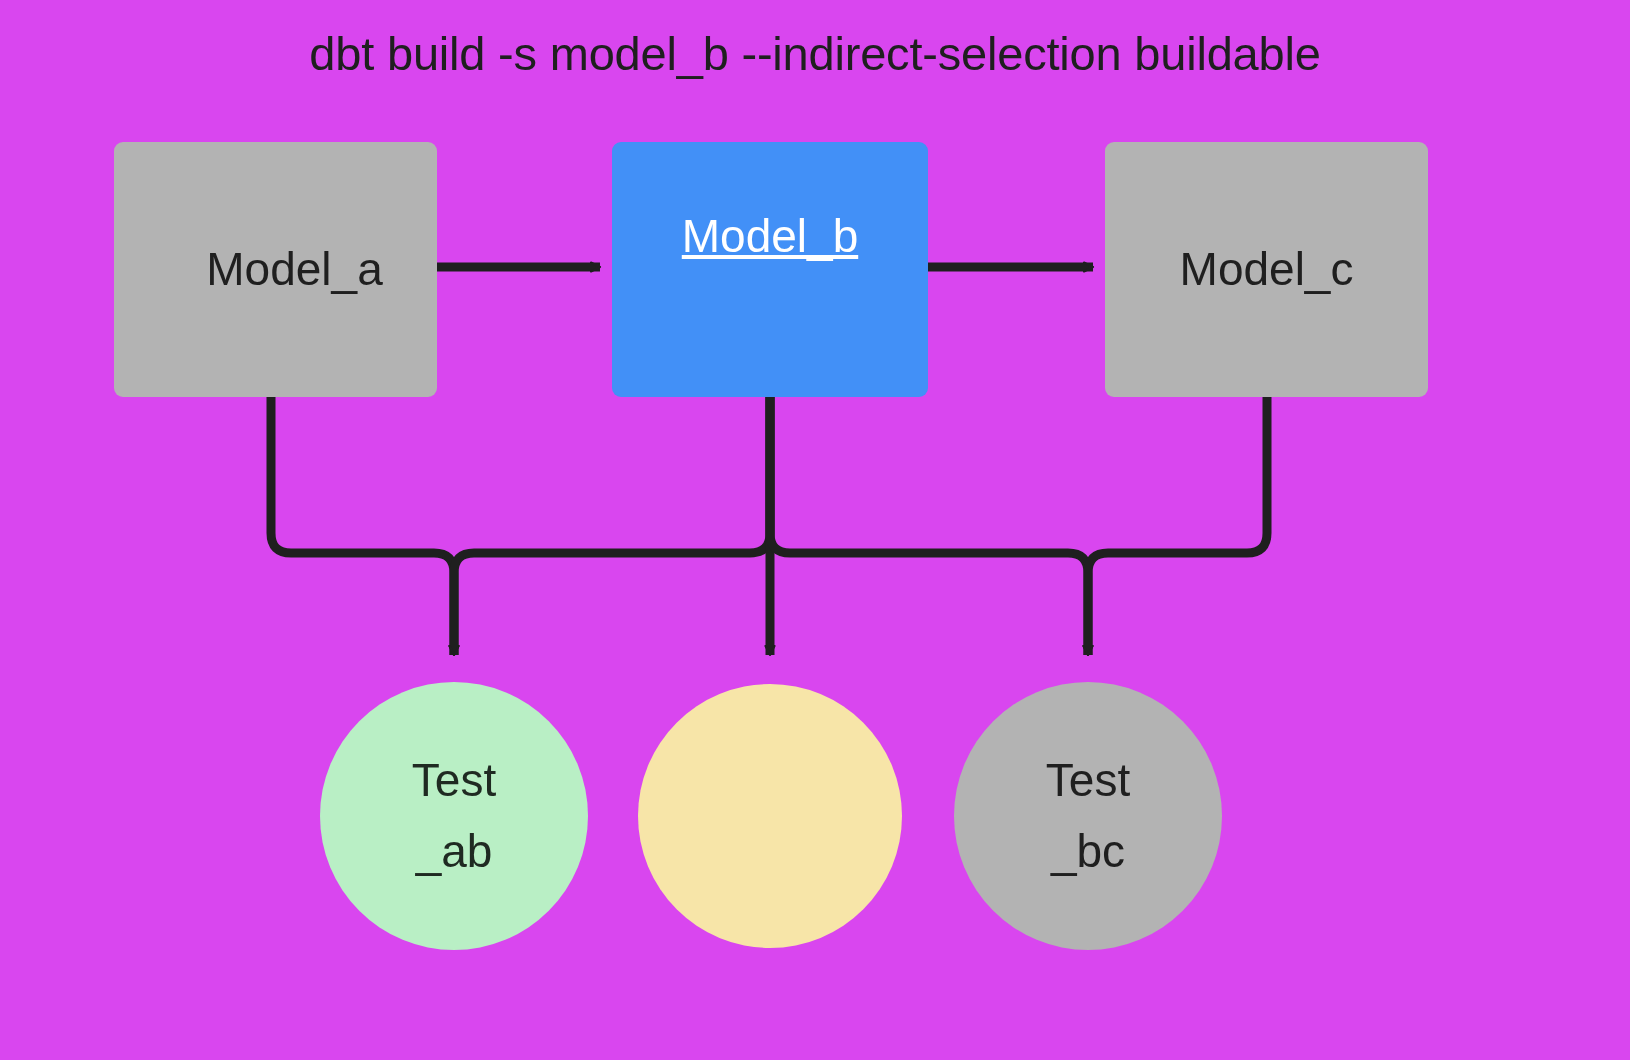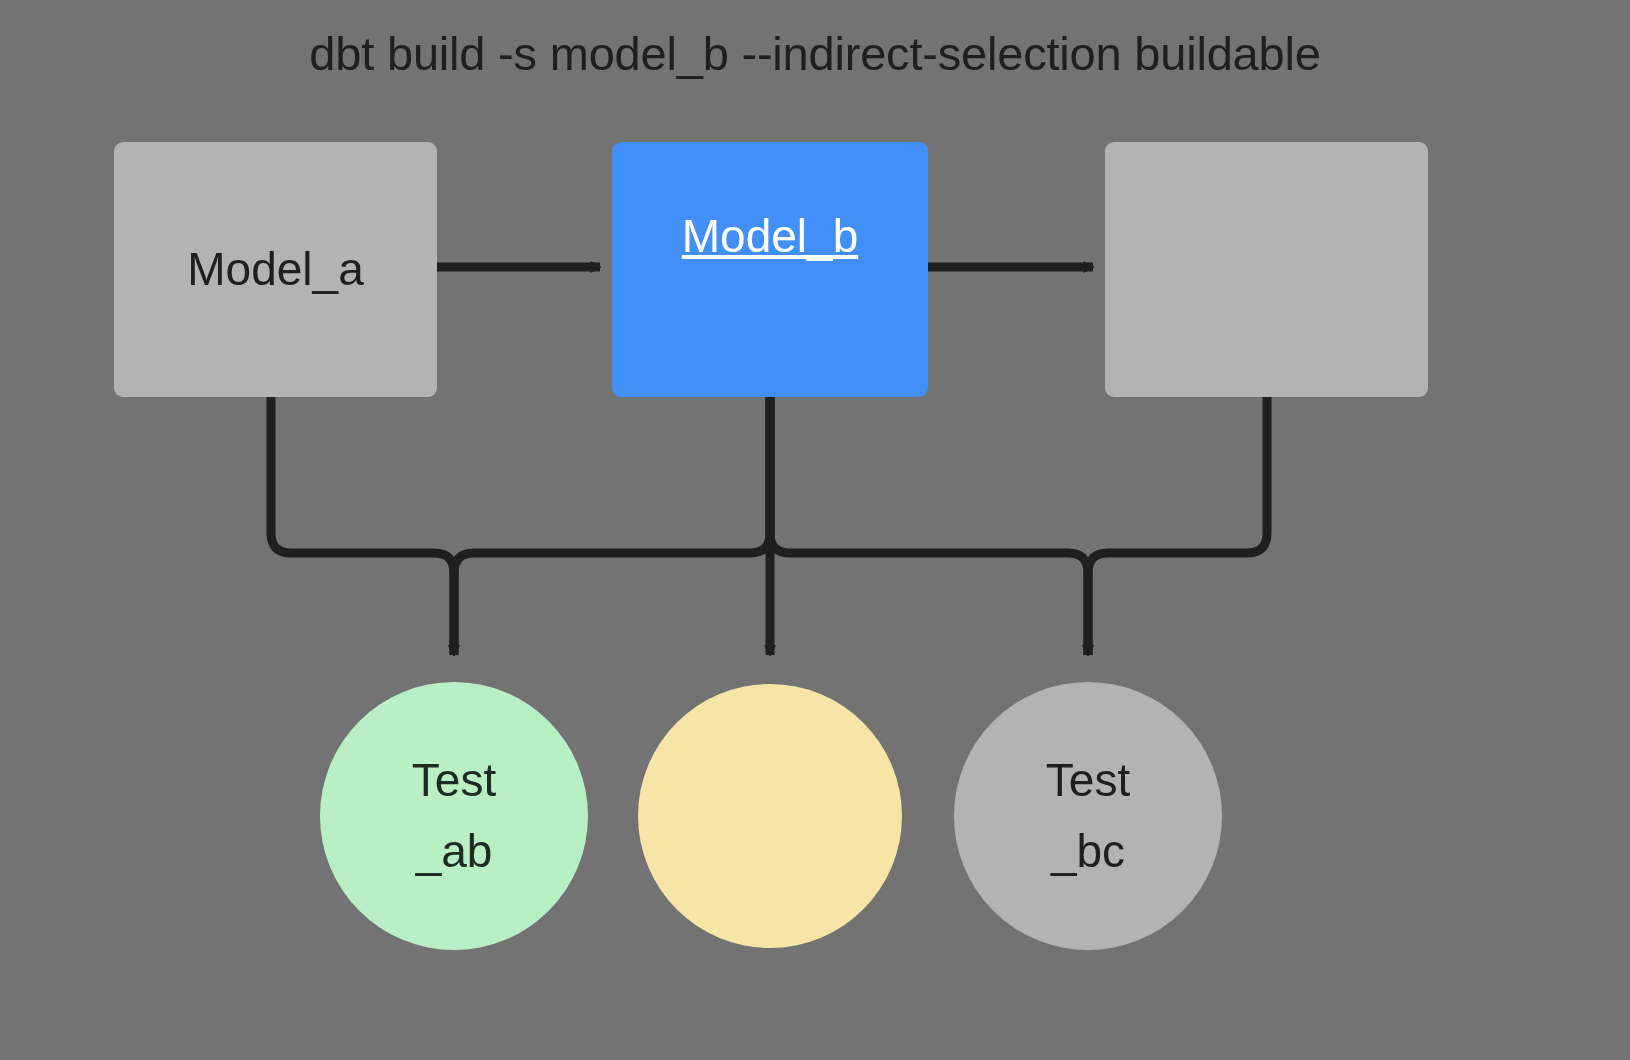--- a/index.html
+++ b/index.html
@@ -7,21 +7,21 @@
     padding: 0;
     background: #ffffff;
   }
   body {
     font-family: "Liberation Sans", sans-serif;
   }
   #canvas {
     position: relative;
     width: 1630px;
     height: 1060px;
-    background: #737373;
+    background: #d946ef;
     overflow: hidden;
   }
   #diagram-svg {
     position: absolute;
     left: 0;
     top: 0;
     width: 1630px;
     height: 1060px;
   }
   .node-label {
@@ -89,24 +89,25 @@
       <path d="M 770 397 L 770 533 Q 770 553 750 553 L 474 553 Q 454 553 454 573 L 454 655" marker-end="url(#arrowhead)"></path>
 
       <path d="M 770 397 L 770 655" marker-end="url(#arrowhead)"></path>
 
       <path d="M 770 397 L 770 533 Q 770 553 790 553 L 1068 553 Q 1088 553 1088 573 L 1088 655" marker-end="url(#arrowhead)"></path>
 
       <path d="M 1267 397 L 1267 533 Q 1267 553 1247 553 L 1108 553 Q 1088 553 1088 573 L 1088 655" marker-end="url(#arrowhead)"></path>
     </g>
   </svg>
 
-  <div class="node-label model-box-label" style="left:114px; top:142px; width:323px; height:255px; color:#1f1f1f;">Model_a</div>
+  <div class="node-label model-box-label" style="left:114px; top:142px; width:323px; height:255px; color:#1f1f1f;padding-left:19px;">Model_a</div>
 
   <div class="node-label model-box-label" style="left:612px; top:142px; width:316px; height:189px; color:#ffffff;text-decoration:underline;">Model_b</div>
 
+  <div class="node-label model-box-label" style="left:1105px; top:142px; width:323px; height:255px; color:#1f1f1f;">Model_c</div>
 
   <div class="node-label circle-label" style="left:320px; top:682px; width:268px; height:268px; color:#1f2a22;">Test
 _ab</div>
 
 
   <div class="node-label circle-label" style="left:954px; top:682px; width:268px; height:268px; color:#1f1f1f;">Test
 _bc</div>
 
 </div>
 

